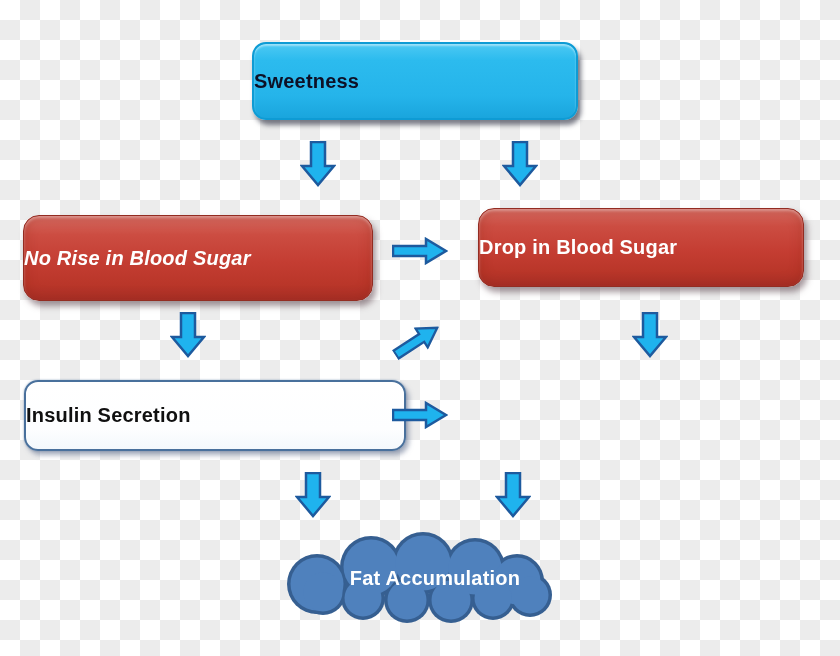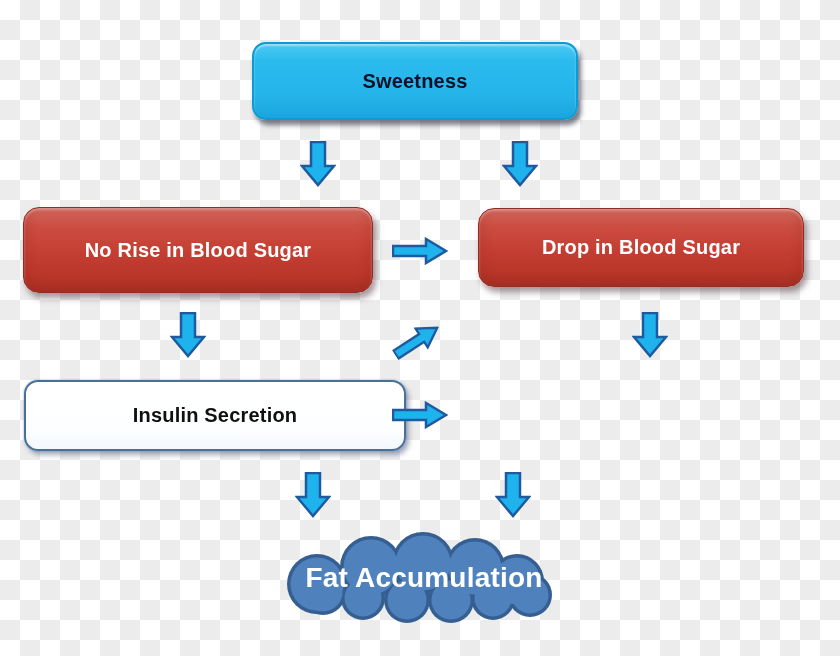--- a/index.html
+++ b/index.html
@@ -2,21 +2,21 @@
 <html><head>
 <meta charset="utf-8">
 <style>
   html,body{margin:0;padding:0;}
   body{font-family:"Liberation Sans",sans-serif;}
   .canvas{
     position:relative;width:840px;height:656px;overflow:hidden;
     background:#fff repeating-conic-gradient(#ffffff 0% 25%, #ececec 0% 50%) 20px 0 / 40px 40px;
   }
   .node{
-    position:absolute;display:flex;align-items:center;justify-content:center;
+    position:absolute;display:flex;align-items:center;justify-content:flex-start;
     box-sizing:border-box;text-align:center;
   }
   .node .lbl{font-weight:700;font-size:20px;line-height:1.15;letter-spacing:.2px;}
   
   .node-cyan{
     background:linear-gradient(180deg,#4cc9f3 0%,#2cbbee 22%,#25b4ea 70%,#1aa5dd 100%);
     border:2px solid #0e9bd4;border-radius:14px;
     box-shadow:3px 5px 5px rgba(30,32,52,.58), inset 0 2px 2px rgba(255,255,255,.45);
     color:#0d1026;
   }
@@ -32,27 +32,27 @@
     background:linear-gradient(180deg,#ffffff 0%,#fdfeff 70%,#f4f8fc 100%);
     border:2px solid #49709c;border-radius:14px;
     box-shadow:3px 4px 5px rgba(92,108,138,.55), 0 0 2px rgba(73,112,156,.6);
     color:#101010;
   }
   .arrow{position:absolute;}
   .arrow svg{display:block;}
   .cloud-wrap{position:absolute;left:283px;top:532px;width:274px;height:92px;}
   .cloud-wrap svg{position:absolute;left:0;top:0;}
   .cloud-label{
-    position:absolute;left:4px;top:0;width:100%;height:100%;
+    position:absolute;left:15px;top:0;width:100%;height:100%;
     display:flex;align-items:center;justify-content:center;
-    color:#fff;font-weight:700;font-size:28px;letter-spacing:.2px;
+    color:#fff;font-weight:700;font-size:20px;letter-spacing:.2px;
   }
   
   #n-sweetness{left:252px;top:42px;width:326px;height:78px;}
-  #n-norise  {left:23px; top:207px;width:350px;height:86px;}
+  #n-norise  {left:23px; top:215px;width:350px;height:86px;font-style:italic;}
   #n-drop    {left:478px;top:208px;width:326px;height:79px;}
   #n-insulin {left:24px; top:380px;width:382px;height:71px;}
   #n-hunger  {left:483px;top:380px;width:332px;height:72px;}
   
   #a1{left:300px;top:141px;}
   #a2{left:502px;top:141px;}
   #a3{left:392px;top:237px;}
   #a4{left:170px;top:312px;}
   #a5{left:632px;top:312px;}
   #a6{left:391px;top:328px;transform:rotate(-33deg);}

